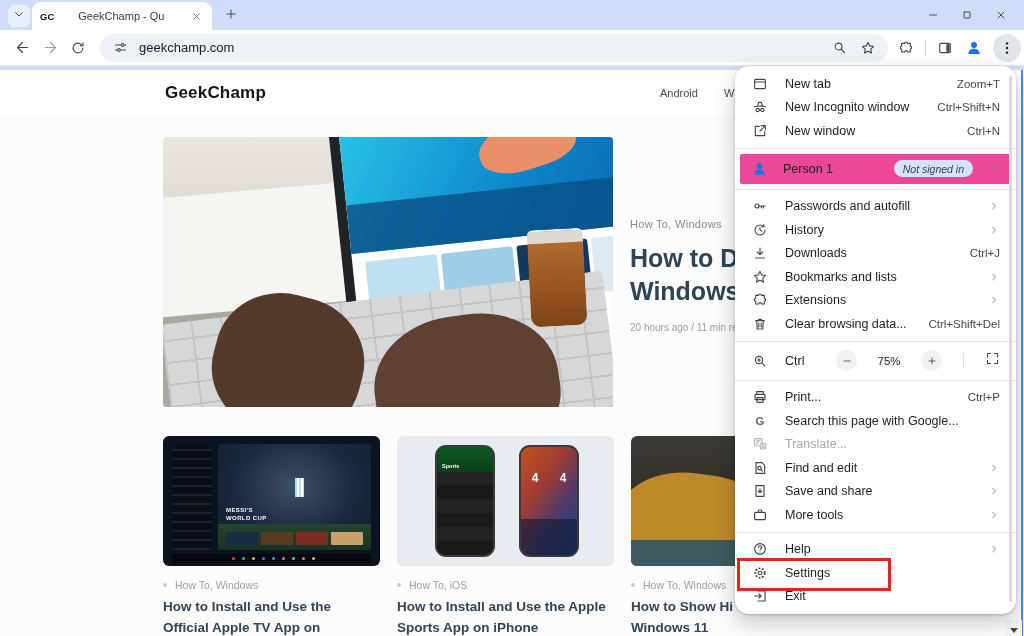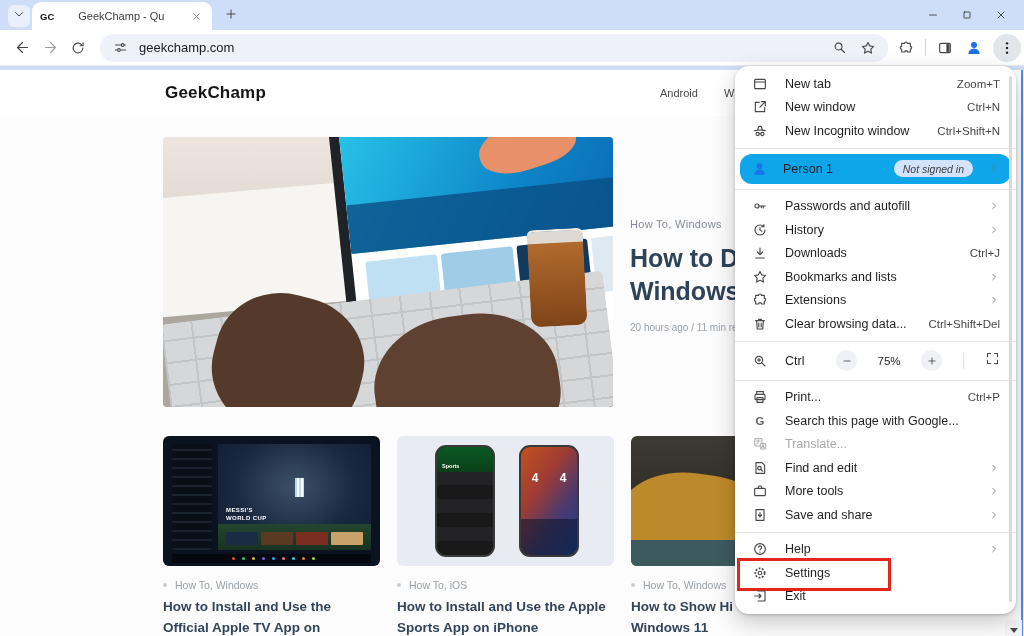--- a/index.html
+++ b/index.html
@@ -98,21 +98,21 @@
   .down-tri{width:0;height:0;border-left:4px solid transparent;border-right:4px solid transparent;border-top:5px solid #4a4a4a;}
   
   .menu{position:absolute;left:735px;top:66px;width:281px;background:#fff;border-radius:14px;z-index:30;
         box-shadow:0 1px 3px rgba(0,0,0,.2),0 8px 22px rgba(0,0,0,.22);padding:6px 0;box-sizing:border-box;}
   .mrow{display:flex;align-items:center;height:23.5px;padding:0 16px;gap:17px;position:relative;}
   .mi-ic{width:17px;height:17px;display:flex;align-items:center;justify-content:center;flex:none;}
   .mi-lb{font-size:12.5px;color:#1f1f1f;white-space:nowrap;}
   .mi-rt{margin-left:auto;font-size:11.5px;color:#474747;white-space:nowrap;}
   .mi-ch{margin-left:auto;display:flex;align-items:center;}
   .mdiv{border-top:1px solid #e4e4e7;margin:5px 0;}
-  .profile-row{margin:0 5px;height:30px;border-radius:12px;background:#0ea5e9;display:flex;align-items:center;
+  .profile-row{margin:0 5px;height:30px;border-radius:2px;background:#ec4899;display:flex;align-items:center;
                padding:0 11px;gap:15px;}
   .profile-name{font-size:12.5px;color:#1f1f1f;}
   .badge{margin-left:auto;background:#d3e3fc;border-radius:9px;padding:2.5px 9px;font-size:10.5px;color:#3c4043;font-style:italic;}
   .zoom-row{height:28px;}
   .zbtn{width:21px;height:21px;border-radius:50%;background:#f0f1f4;display:flex;align-items:center;justify-content:center;}
   .zval{width:36px;text-align:center;font-size:11.5px;color:#1f1f1f;}
   .zsep{width:1px;height:16px;background:#e0e0e0;margin:0 7px;}
   .zgroup{margin-left:auto;display:flex;align-items:center;gap:14px;}
   .dis .mi-lb{color:#a9a9a9;}
   .red-outline{position:absolute;left:2px;top:-3px;width:148px;height:27px;border:3px solid #e3261d;pointer-events:none;}
@@ -356,37 +356,37 @@
           <rect x="4" y="5" width="16" height="14" rx="1.5"></rect>
           <path d="M4 9h16"></path>
         </svg>
       </span>
     <span class="mi-lb">New tab</span>
     <span class="mi-rt">Zoom+T</span>
   </div>
   <div class="mrow">
     <span class="mi-ic">
         <svg class="ic" width="16" height="16" viewBox="0 0 24 24">
-          <path d="M19 13v6H5V5h6M14 4h6v6M20 4l-8 8"></path>
-        </svg>
-      </span>
-    <span class="mi-lb">New window</span>
-    <span class="mi-rt">Ctrl+N</span>
-  </div>
-  <div class="mrow">
-    <span class="mi-ic">
-        <svg class="ic" width="16" height="16" viewBox="0 0 24 24">
           <path d="M4 11.5c2.5-.6 4.5-1 8-1s5.5.4 8 1M8.5 10.5L10 5h4l1.5 5.5"></path>
           <circle cx="8.5" cy="16.5" r="2.4"></circle>
           <circle cx="15.5" cy="16.5" r="2.4"></circle>
           <path d="M11 16.5h2"></path>
         </svg>
       </span>
     <span class="mi-lb">New Incognito window</span>
     <span class="mi-rt">Ctrl+Shift+N</span>
+  </div>
+  <div class="mrow">
+    <span class="mi-ic">
+        <svg class="ic" width="16" height="16" viewBox="0 0 24 24">
+          <path d="M19 13v6H5V5h6M14 4h6v6M20 4l-8 8"></path>
+        </svg>
+      </span>
+    <span class="mi-lb">New window</span>
+    <span class="mi-rt">Ctrl+N</span>
   </div>
 
   <div class="mdiv"></div>
 
   <div class="profile-row">
     <span class="mi-ic">
         <svg width="18" height="18" viewBox="0 0 24 24">
           <circle cx="12" cy="8" r="4" fill="#1a73e8"></circle>
           <path d="M4.5 20a7.5 7.5 0 0 1 15 0z" fill="#1a73e8"></path>
         </svg>
@@ -544,39 +544,39 @@
     <span class="mi-lb">Find and edit</span>
     <span class="mi-ch">
         <svg class="ic" width="12" height="12" viewBox="0 0 24 24" style="stroke:#757575">
           <path d="M9.5 6.5l5.5 5.5-5.5 5.5"></path>
         </svg>
       </span>
   </div>
   <div class="mrow">
     <span class="mi-ic">
         <svg class="ic" width="16" height="16" viewBox="0 0 24 24">
+          <path d="M6 4h12v16H6z"></path>
+          <path d="M12 8.5v6M9.5 12l2.5 2.5L14.5 12"></path>
+        </svg>
+      </span>
+    <span class="mi-lb">Save and share</span>
+    <span class="mi-ch">
+        <svg class="ic" width="12" height="12" viewBox="0 0 24 24" style="stroke:#757575">
+          <path d="M9.5 6.5l5.5 5.5-5.5 5.5"></path>
+        </svg>
+      </span>
+  </div>
+  <div class="mrow">
+    <span class="mi-ic">
+        <svg class="ic" width="16" height="16" viewBox="0 0 24 24">
           <rect x="4" y="8" width="16" height="11" rx="1.5"></rect>
           <path d="M9.5 8V6a1.5 1.5 0 0 1 1.5-1.5h2A1.5 1.5 0 0 1 14.5 6v2"></path>
         </svg>
       </span>
     <span class="mi-lb">More tools</span>
-    <span class="mi-ch">
-        <svg class="ic" width="12" height="12" viewBox="0 0 24 24" style="stroke:#757575">
-          <path d="M9.5 6.5l5.5 5.5-5.5 5.5"></path>
-        </svg>
-      </span>
-  </div>
-  <div class="mrow">
-    <span class="mi-ic">
-        <svg class="ic" width="16" height="16" viewBox="0 0 24 24">
-          <path d="M6 4h12v16H6z"></path>
-          <path d="M12 8.5v6M9.5 12l2.5 2.5L14.5 12"></path>
-        </svg>
-      </span>
-    <span class="mi-lb">Save and share</span>
     <span class="mi-ch">
         <svg class="ic" width="12" height="12" viewBox="0 0 24 24" style="stroke:#757575">
           <path d="M9.5 6.5l5.5 5.5-5.5 5.5"></path>
         </svg>
       </span>
   </div>
 
   <div class="mdiv"></div>
 
   <div class="mrow">

